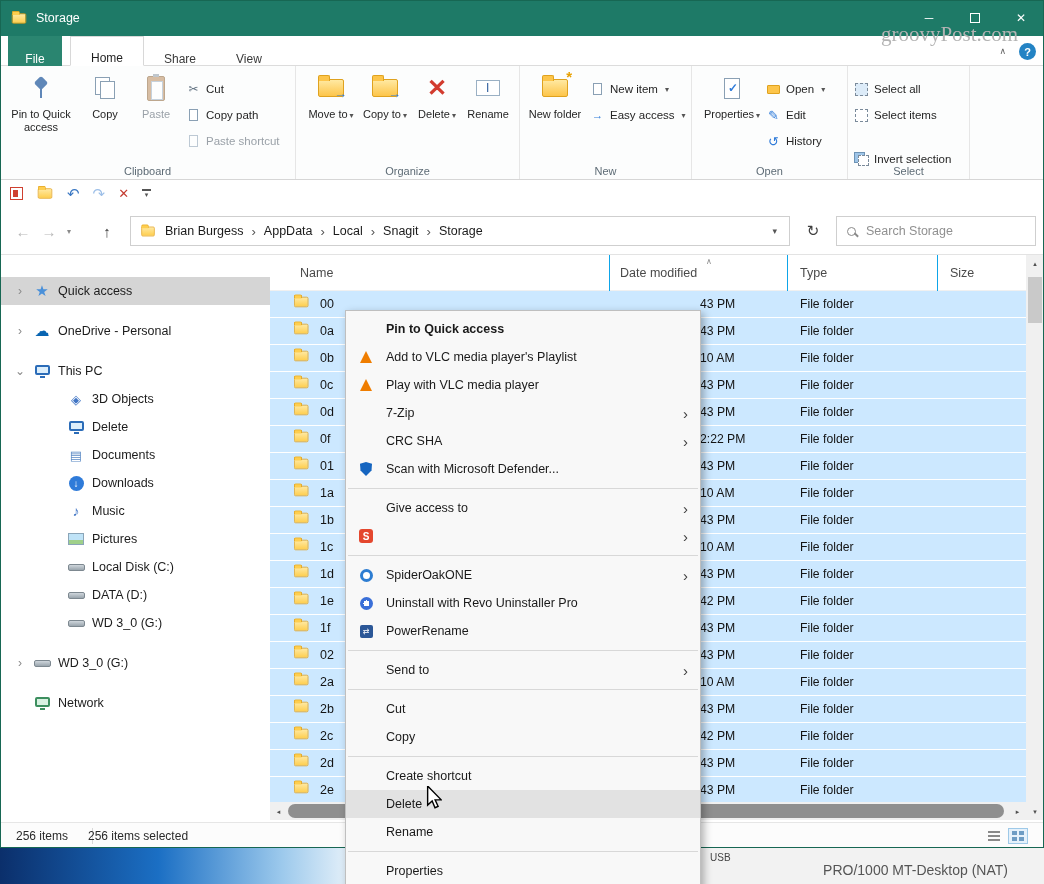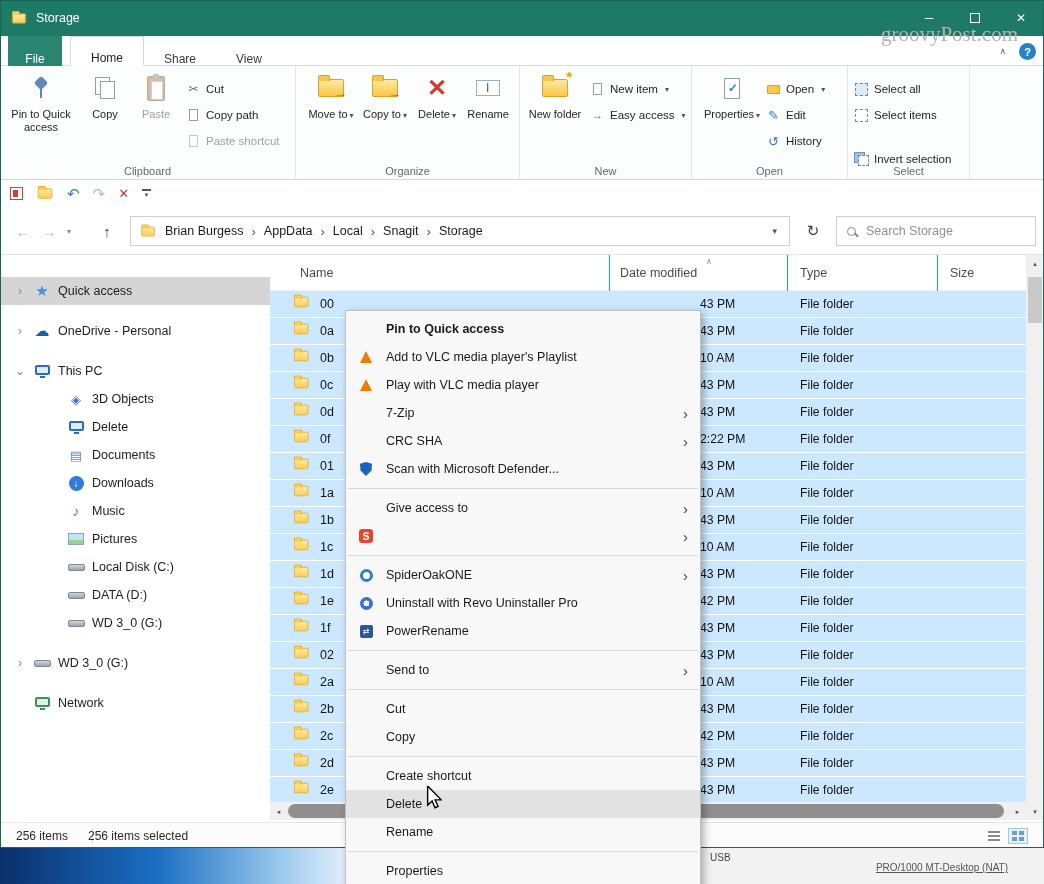--- a/index.html
+++ b/index.html
@@ -148,21 +148,21 @@
       linear-gradient(#6d9cc4,#6d9cc4) left top/5px 4px no-repeat,
       linear-gradient(#6d9cc4,#6d9cc4) right top/5px 4px no-repeat,
       linear-gradient(#6d9cc4,#6d9cc4) left bottom/5px 4px no-repeat,
       linear-gradient(#6d9cc4,#6d9cc4) right bottom/5px 4px no-repeat;}
 
   
   .strip-left{position:absolute;left:0;top:848px;width:352px;height:36px;
               background:linear-gradient(90deg,#0b2f6b,#1b6fc4 45%,#9cc9ec 80%,#e8f2fa);}
   .strip-right{position:absolute;left:352px;top:848px;width:692px;height:36px;background:#f2f2f2;}
   .frag-usb{position:absolute;left:710px;top:852px;font-size:10px;color:#444;}
-  .frag-vm{position:absolute;right:36px;top:862px;font-size:10px;color:#555;text-decoration:underline;}
+  .frag-vm{position:absolute;right:36px;top:862px;font-size:14px;color:#555;}
   .winborder{position:absolute;left:0;top:0;width:1044px;height:848px;border:1px solid #176753;pointer-events:none;z-index:8;}
 
   
   .cmenu{position:absolute;left:345px;top:310px;width:356px;background:#f8f8f8;border:1px solid #bfbfbf;
          box-shadow:3px 3px 8px rgba(0,0,0,.3);padding:4px 0;z-index:50;}
   .mitem{position:relative;height:28px;display:flex;align-items:center;font-size:12.5px;color:#1a1a1a;}
   .mitem.b{font-weight:bold;}
   .mitem.hl{background:#e2e2e2;}
   .mico{width:40px;display:flex;justify-content:center;flex:none;}
   .mlabel{flex:1;white-space:nowrap;}

